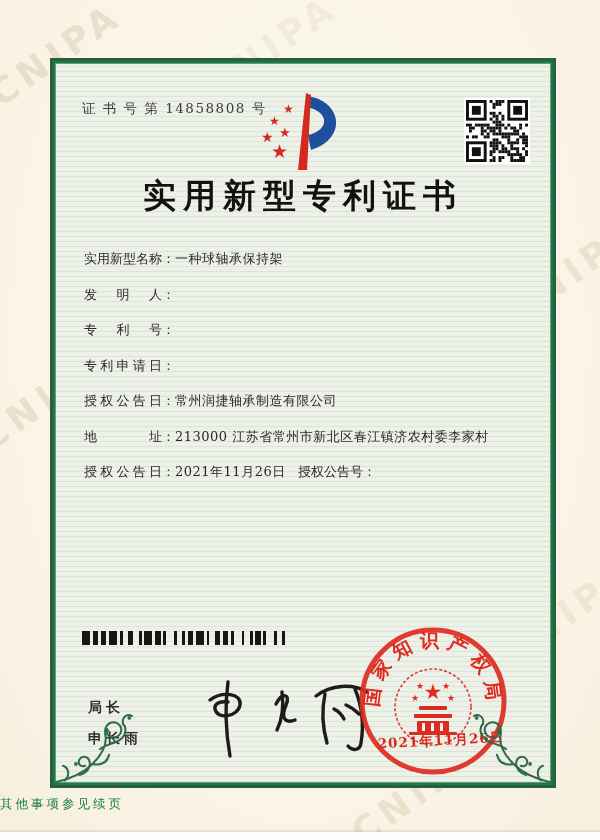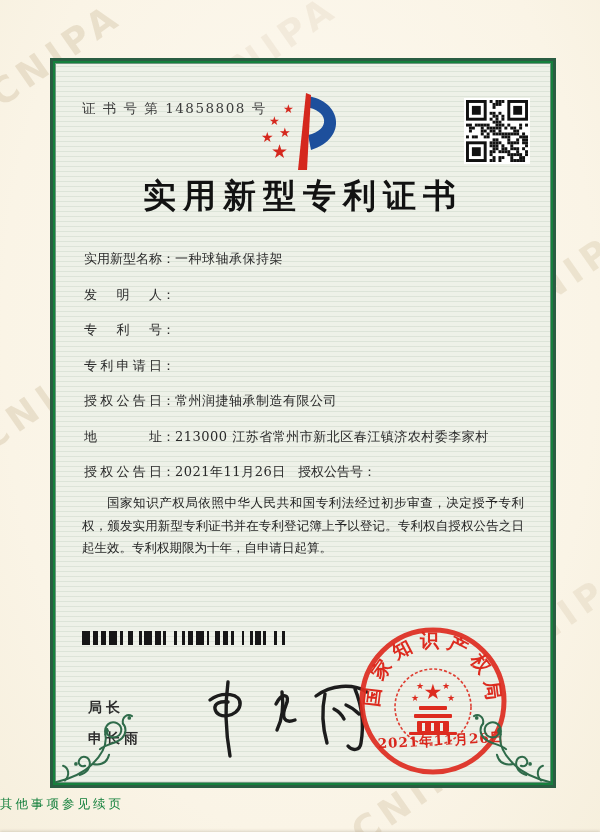--- a/index.html
+++ b/index.html
@@ -298,21 +298,20 @@
           <span class="fvalue">2021年11月26日</span>
         </span>
         <span class="fcell">
           <span class="flabel plain">授权公告号</span>
             <span class="fcolon">：</span>
         </span>
       </div>
     </div>
 
     <div class="paras">
-      <p>国家知识产权局依照中华人民共和国专利法经过初步审查，决定授予专利权，颁发实用新型专利证书并在专利登记簿上予以登记。专利权自授权公告之日起生效。专利权期限为十年，自申请日起算。</p>
     </div>
 
     <div class="barcode" id="barcode">
         <i style="flex: 3 1 0%; background: rgb(22, 22, 22);"></i>
         <i style="flex: 1 1 0%;"></i>
         <i style="flex: 2 1 0%; background: rgb(22, 22, 22);"></i>
         <i style="flex: 1 1 0%;"></i>
         <i style="flex: 2 1 0%; background: rgb(22, 22, 22);"></i>
         <i style="flex: 1 1 0%;"></i>
         <i style="flex: 3 1 0%; background: rgb(22, 22, 22);"></i>

